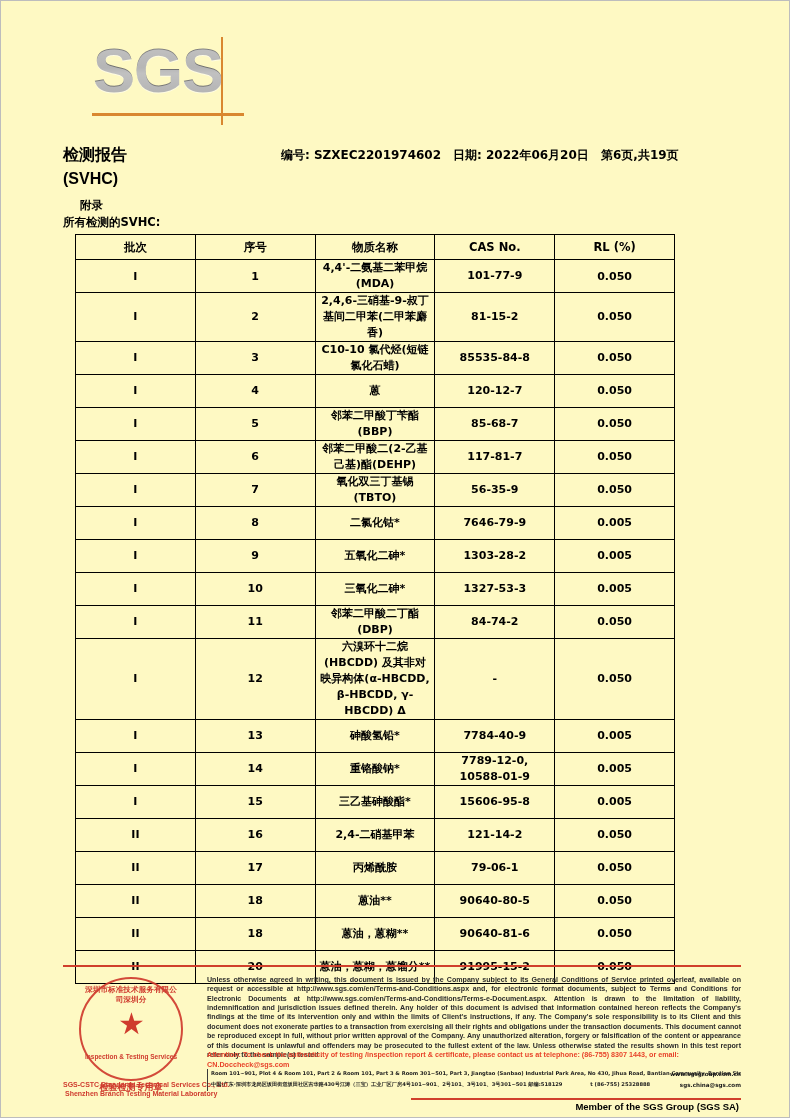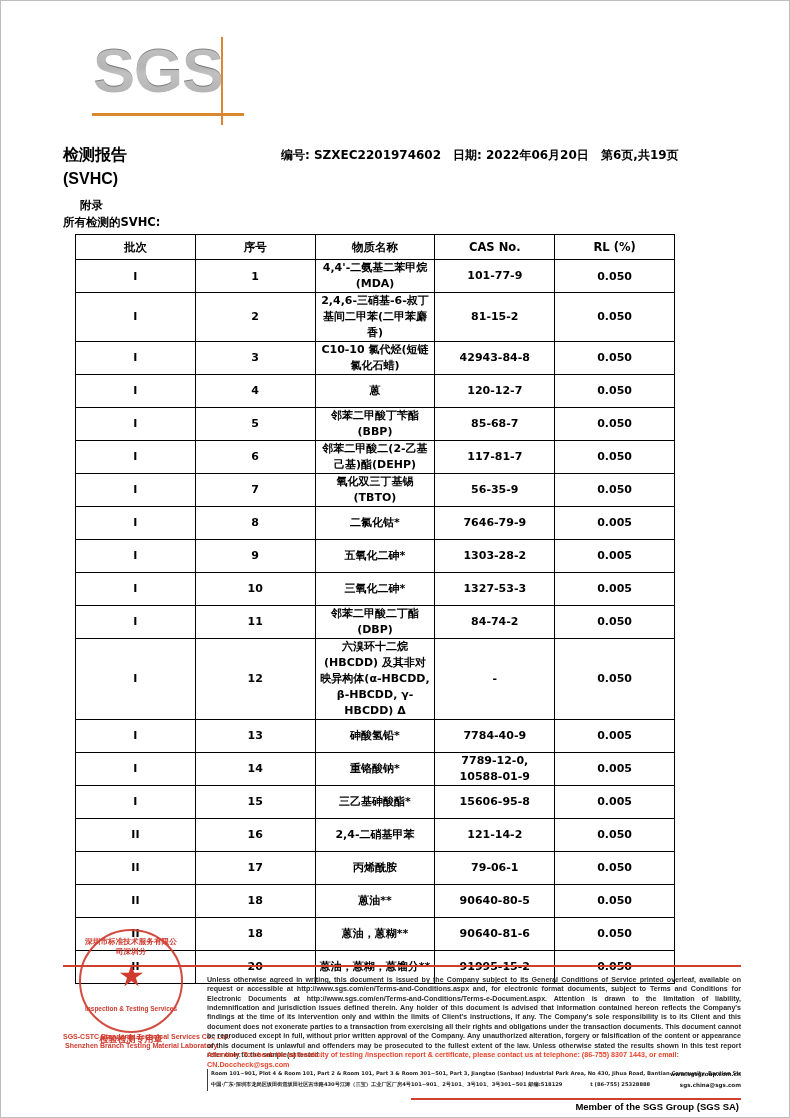--- a/index.html
+++ b/index.html
@@ -4,21 +4,21 @@
 <style>
   * { box-sizing: border-box; }
   html, body {
     margin: 0; padding: 0;
     background: #d8d8d8;
     font-family: "Liberation Sans", "DejaVu Sans", sans-serif;
   }
   .page {
     position: relative;
     width: 790px; height: 1118px;
-    background: #ffffff;
+    background: #fef9c3;
     border: 1px solid #bdbdbd;
     overflow: hidden;
   }
 
   
   .logo-wrap {
     position: absolute; left: 92px; top: 38px;
     width: 180px; height: 90px;
   }
   .logo-text {
@@ -117,21 +117,21 @@
   td.c-rl    { text-align: center; width: 71px; }
   tr.tall td { height: 44px; }
   .name-l2 { display:block; }
 
   
   .foot-line {
     position: absolute; left: 62px; top: 964px;
     width: 678px; height: 2px; background: #d0402c;
   }
   .seal {
-    position: absolute; left: 62px; top: 924px;
+    position: absolute; left: 62px; top: 972px;
     width: 150px; height: 122px;
   }
   .seal-circle {
     position: absolute; left: 16px; top: 4px;
     width: 104px; height: 104px;
     border: 2.5px solid #cf3b2e;
     border-radius: 50%;
     opacity: .92;
   }
   .seal-star {
@@ -242,29 +242,29 @@
           <tr>
             <td class="c-batch">I</td>
             <td class="c-no">1</td>
             <td class="c-name">4,4'-二氨基二苯甲烷(MDA)</td>
             <td class="c-cas">101-77-9</td>
             <td class="c-rl">0.050</td>
           </tr>
           <tr>
             <td class="c-batch">I</td>
             <td class="c-no">2</td>
-            <td class="c-name">2,4,6-三硝基-6-叔丁基间二甲苯(二甲苯麝香)</td>
+            <td class="c-name">2,4,6-三硝基-9-叔丁基间二甲苯(二甲苯麝香)</td>
             <td class="c-cas">81-15-2</td>
             <td class="c-rl">0.050</td>
           </tr>
           <tr>
             <td class="c-batch">I</td>
             <td class="c-no">3</td>
             <td class="c-name">C10-10 氯代烃(短链氯化石蜡)</td>
-            <td class="c-cas">42943-84-8</td>
+            <td class="c-cas">85535-84-8</td>
             <td class="c-rl">0.050</td>
           </tr>
           <tr>
             <td class="c-batch">I</td>
             <td class="c-no">4</td>
             <td class="c-name">蒽</td>
             <td class="c-cas">120-12-7</td>
             <td class="c-rl">0.050</td>
           </tr>
           <tr>

